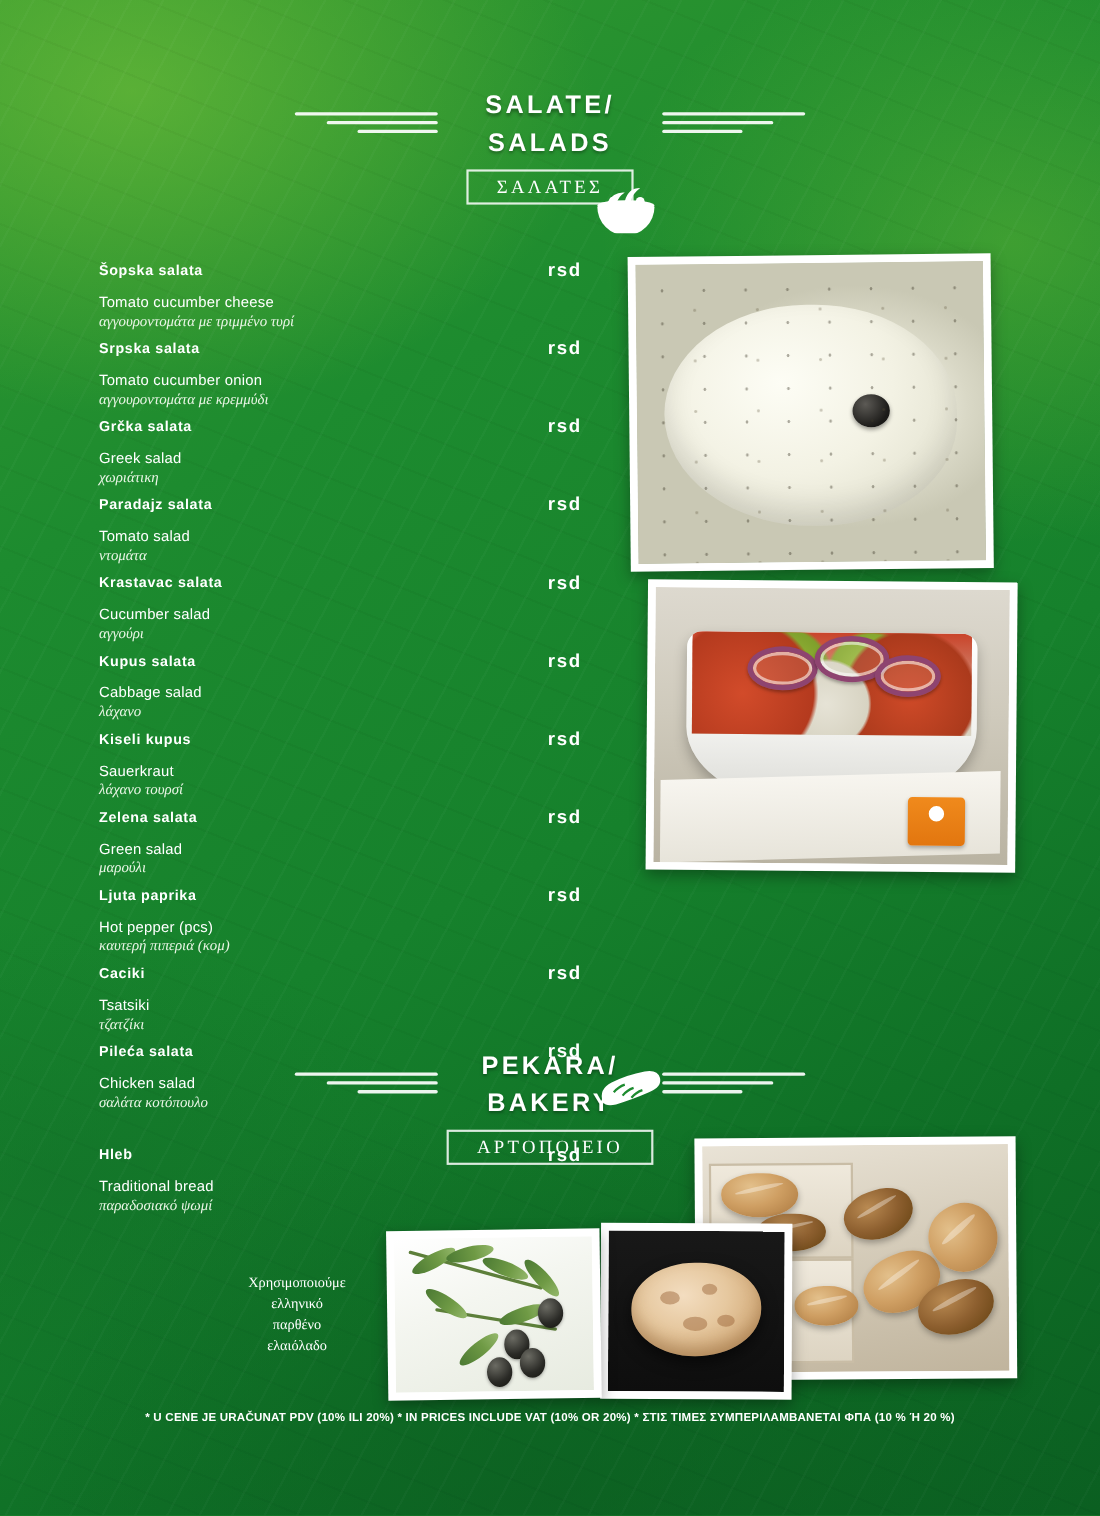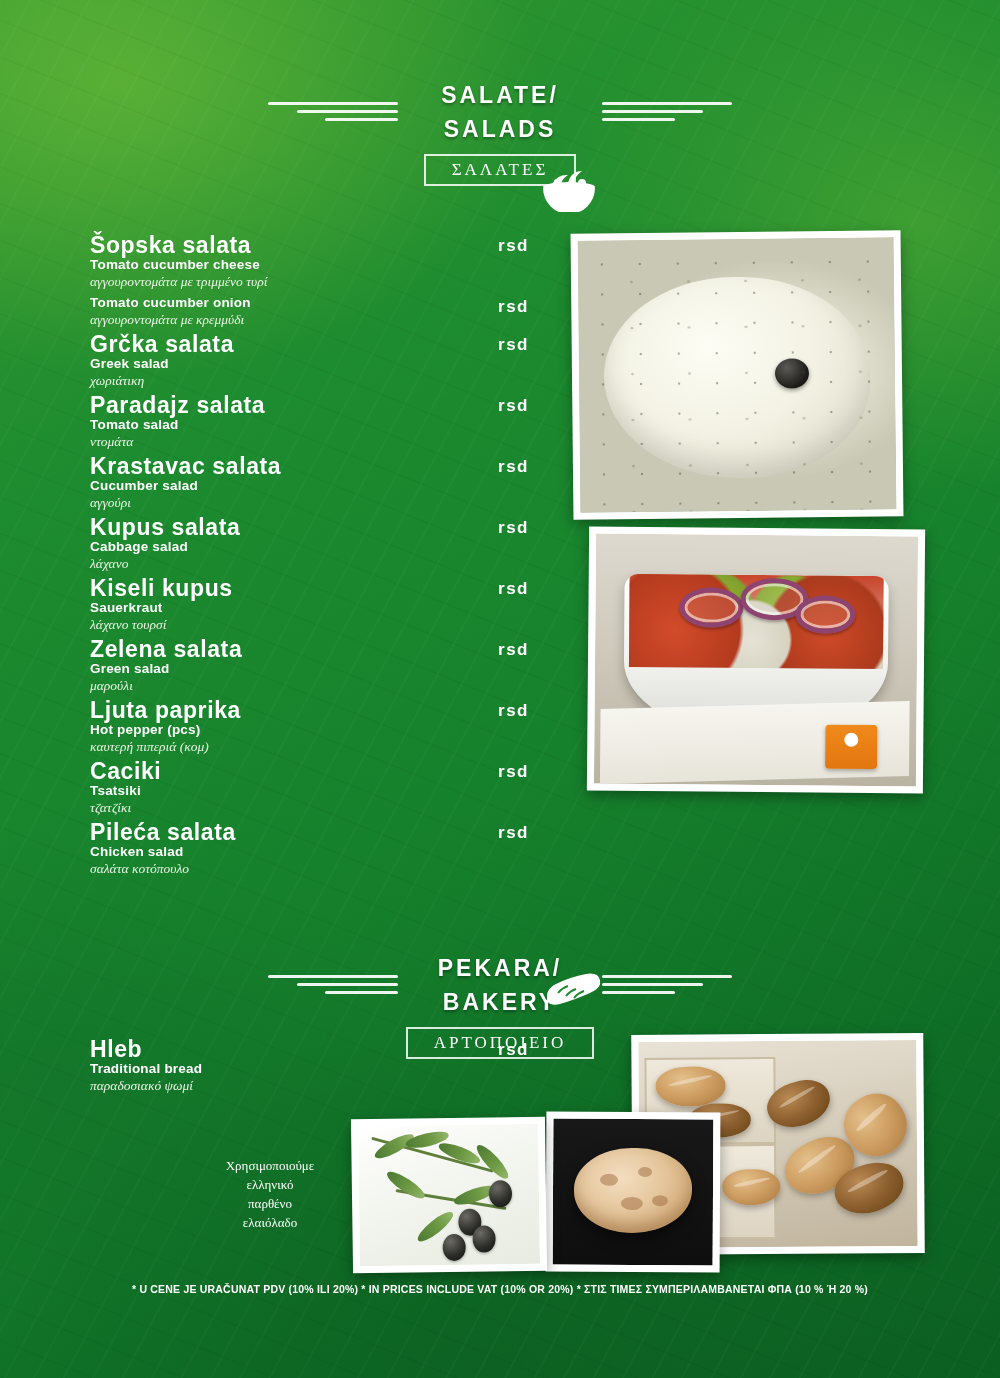--- a/index.html
+++ b/index.html
@@ -97,31 +97,32 @@
   .menu-list {
     position: absolute;
     z-index: 4;
   }
   .menu-item {
     position: relative;
     margin-bottom: 5px;
   }
   .mi-name {
     color: #ffffff;
-    font-size: 23px;
+    font-size: 13px;
     font-weight: bold;
     letter-spacing: .6px;
     line-height: 23px;
   }
   .mi-en {
     color: #ffffff;
     font-size: 13.5px;
-    font-weight: bold;
+    font-weight: normal;
     line-height: 16px;
     letter-spacing: .2px;
+    margin-top: 10px;
   }
   .mi-gr {
     color: #eaf6e6;
     font-family: "Liberation Serif", serif;
     font-size: 13.5px;
     line-height: 17px;
     font-style: italic;
   }
   .mi-price {
     position: absolute;
@@ -383,20 +384,21 @@
   <div class="menu-list" style="left:90px; top:234px; width:455px;">
 
     <div class="menu-item">
       <div class="mi-name">Šopska salata</div>
       <div class="mi-en">Tomato cucumber cheese</div>
       <div class="mi-gr">αγγουροντομάτα με τριμμένο τυρί</div>
       <div class="mi-price">rsd</div>
     </div>
 
     <div class="menu-item">
+      <div class="mi-name">Srpska salata</div>
       <div class="mi-en">Tomato cucumber onion</div>
       <div class="mi-gr">αγγουροντομάτα με κρεμμύδι</div>
       <div class="mi-price">rsd</div>
     </div>
 
     <div class="menu-item">
       <div class="mi-name">Grčka salata</div>
       <div class="mi-en">Greek salad</div>
       <div class="mi-gr">χωριάτικη</div>
       <div class="mi-price">rsd</div>

